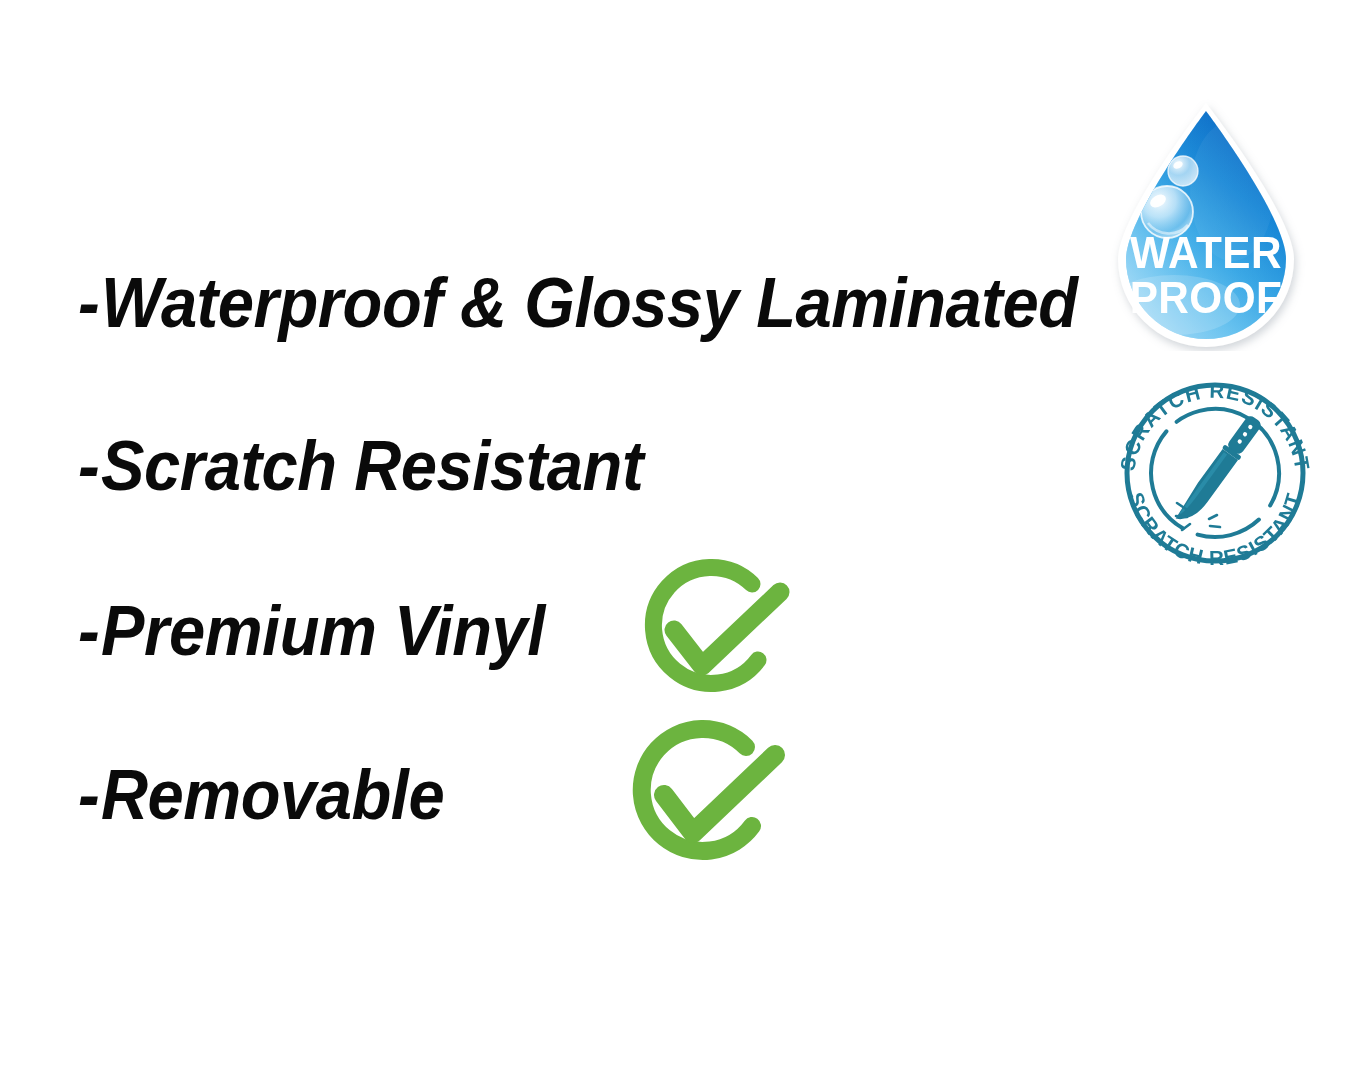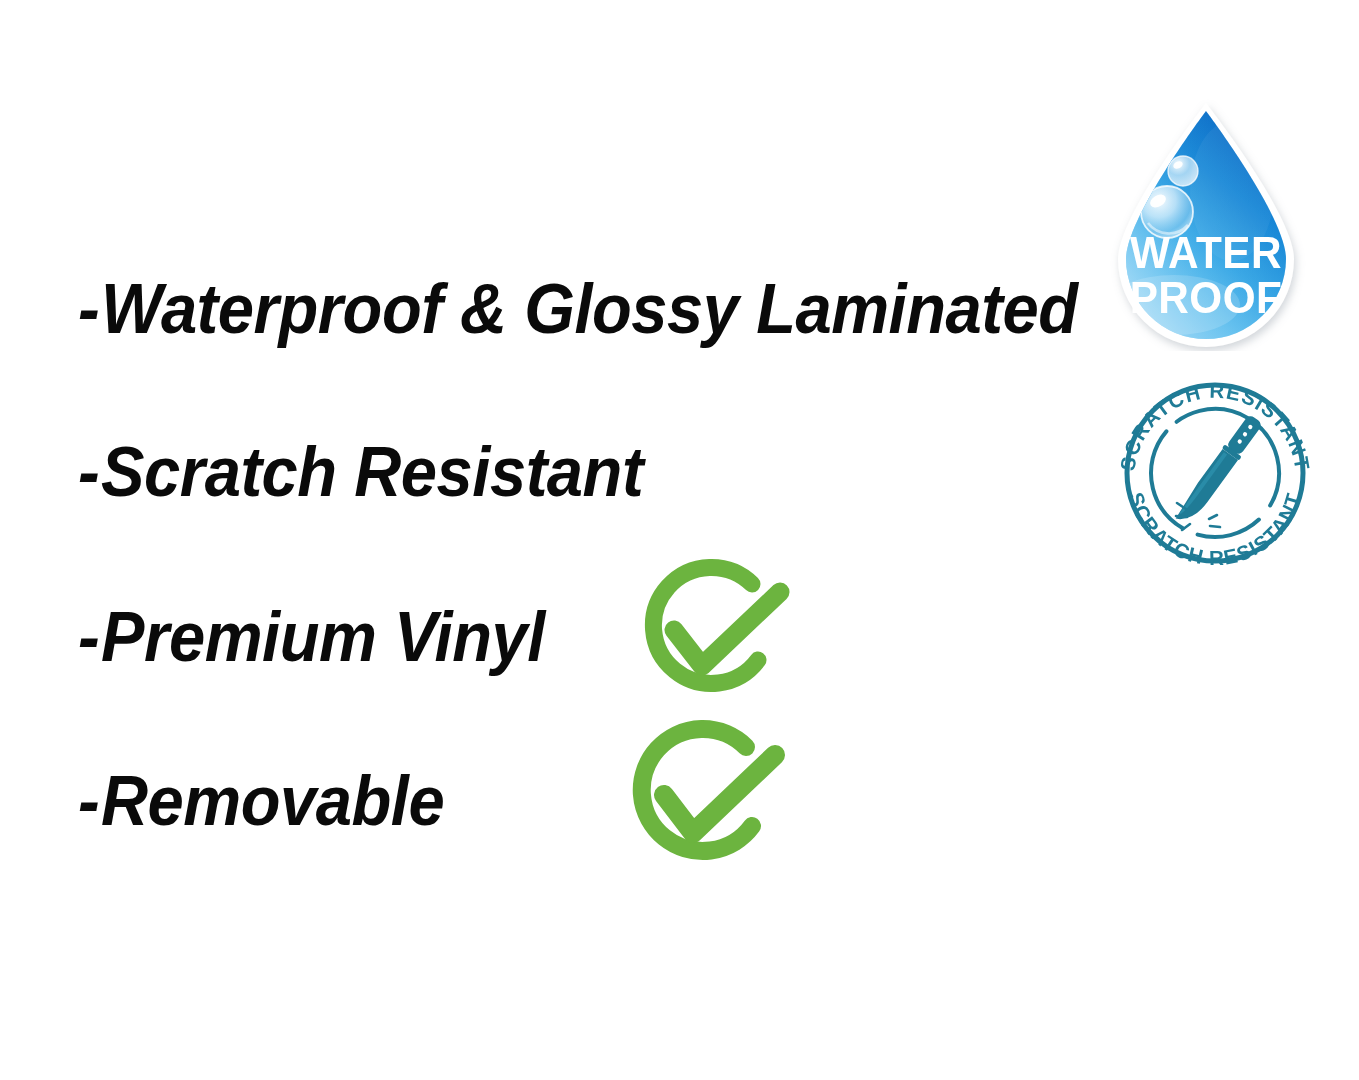--- a/index.html
+++ b/index.html
@@ -16,21 +16,21 @@
     width: 1359px;
     height: 1080px;
     background: #ffffff;
     overflow: hidden;
   }
 
   
   .feature-list {
     position: absolute;
     left: 0;
-    top: 12px;
+    top: 6px;
     width: 1100px;
     height: 968px;
   }
   .feature-line {
     position: absolute;
     left: 78px;
     white-space: nowrap;
     font-family: "Liberation Sans", sans-serif;
     font-weight: bold;
     font-style: italic;

